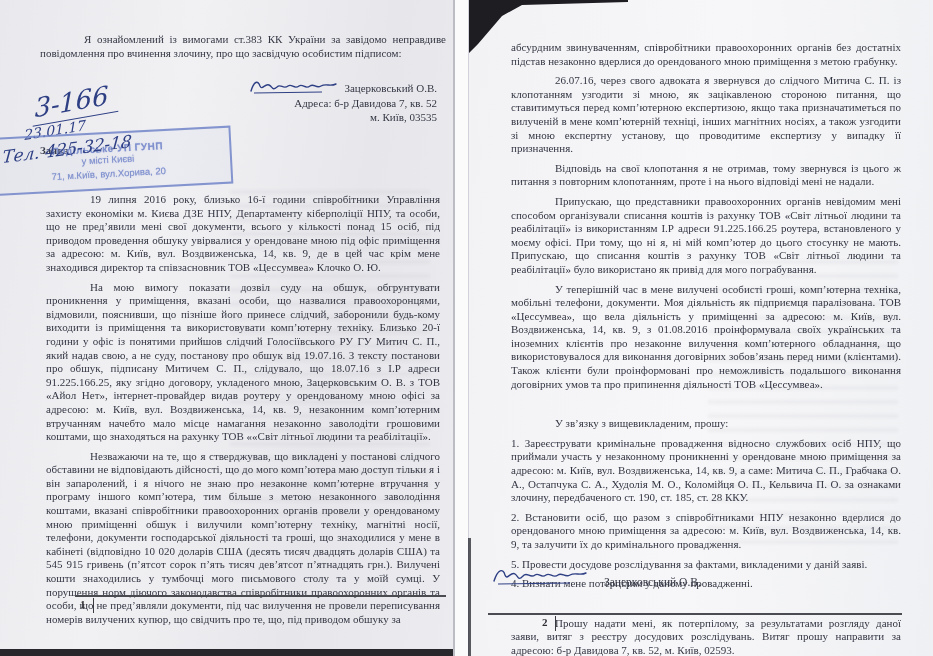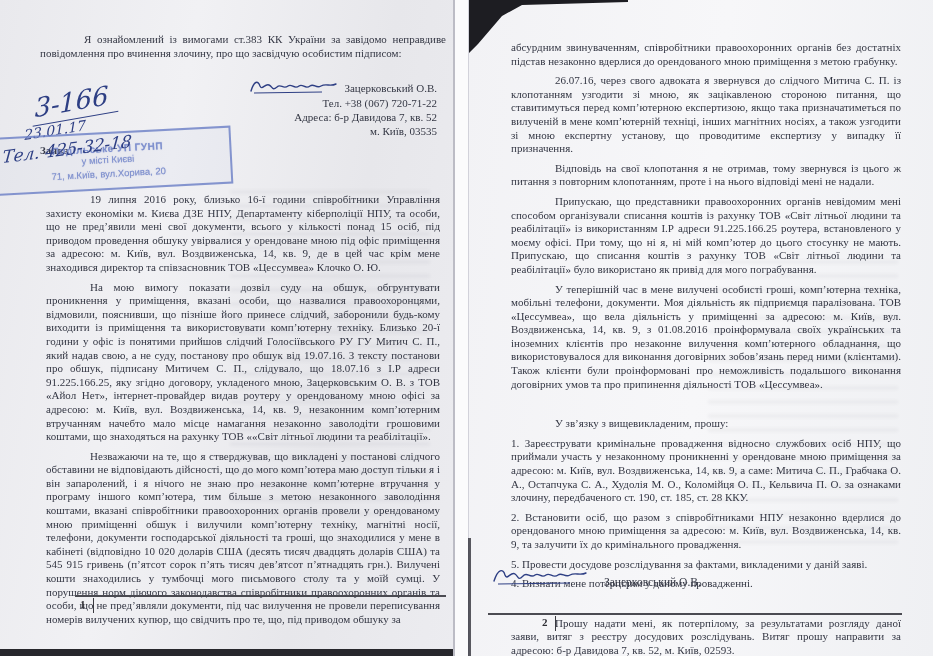--- a/index.html
+++ b/index.html
@@ -67,21 +67,20 @@
 
     <div class="p1-col typed indent" style="top:33px;position:absolute;">Я ознайомлений із вимогами ст.383 КК України за завідомо неправдиве повідомлення про вчинення злочину, про що засвідчую особистим підписом:</div>
 
     <div class="contact">
       <div class="sig-row">
         <svg class="sig-svg" width="92" height="18" viewBox="0 0 92 18">
           <path d="M3,13 C6,3 10,2 12,8 C14,13 17,5 21,7 C25,9 24,13 29,9 C33,5 35,12 40,8 C44,5 46,12 51,8 C55,5 57,12 62,8 C66,5 68,11 73,8 C78,5 82,9 88,6" fill="none" stroke="#2e3f84" stroke-width="1.4" stroke-linecap="round"></path>
           <line x1="6" y1="15" x2="74" y2="14" stroke="#2e3f84" stroke-width="1"></line>
         </svg><span>Зацерковський О.В.</span>
       </div>
-      <div>Тел. +38 (067) 720-71-22</div>
       <div>Адреса: б-р Давидова 7, кв. 52</div>
       <div>м. Київ, 03535</div>
     </div>
 
     <div class="hand hand-number">3-166</div>
     <div class="hand hand-date">23.01.17</div>
     <div class="hand hand-phone">Тел. 425-32-18</div>
 
     <div class="stamp">
       <div class="stamp-l1">Подільське УП ГУНП</div>

